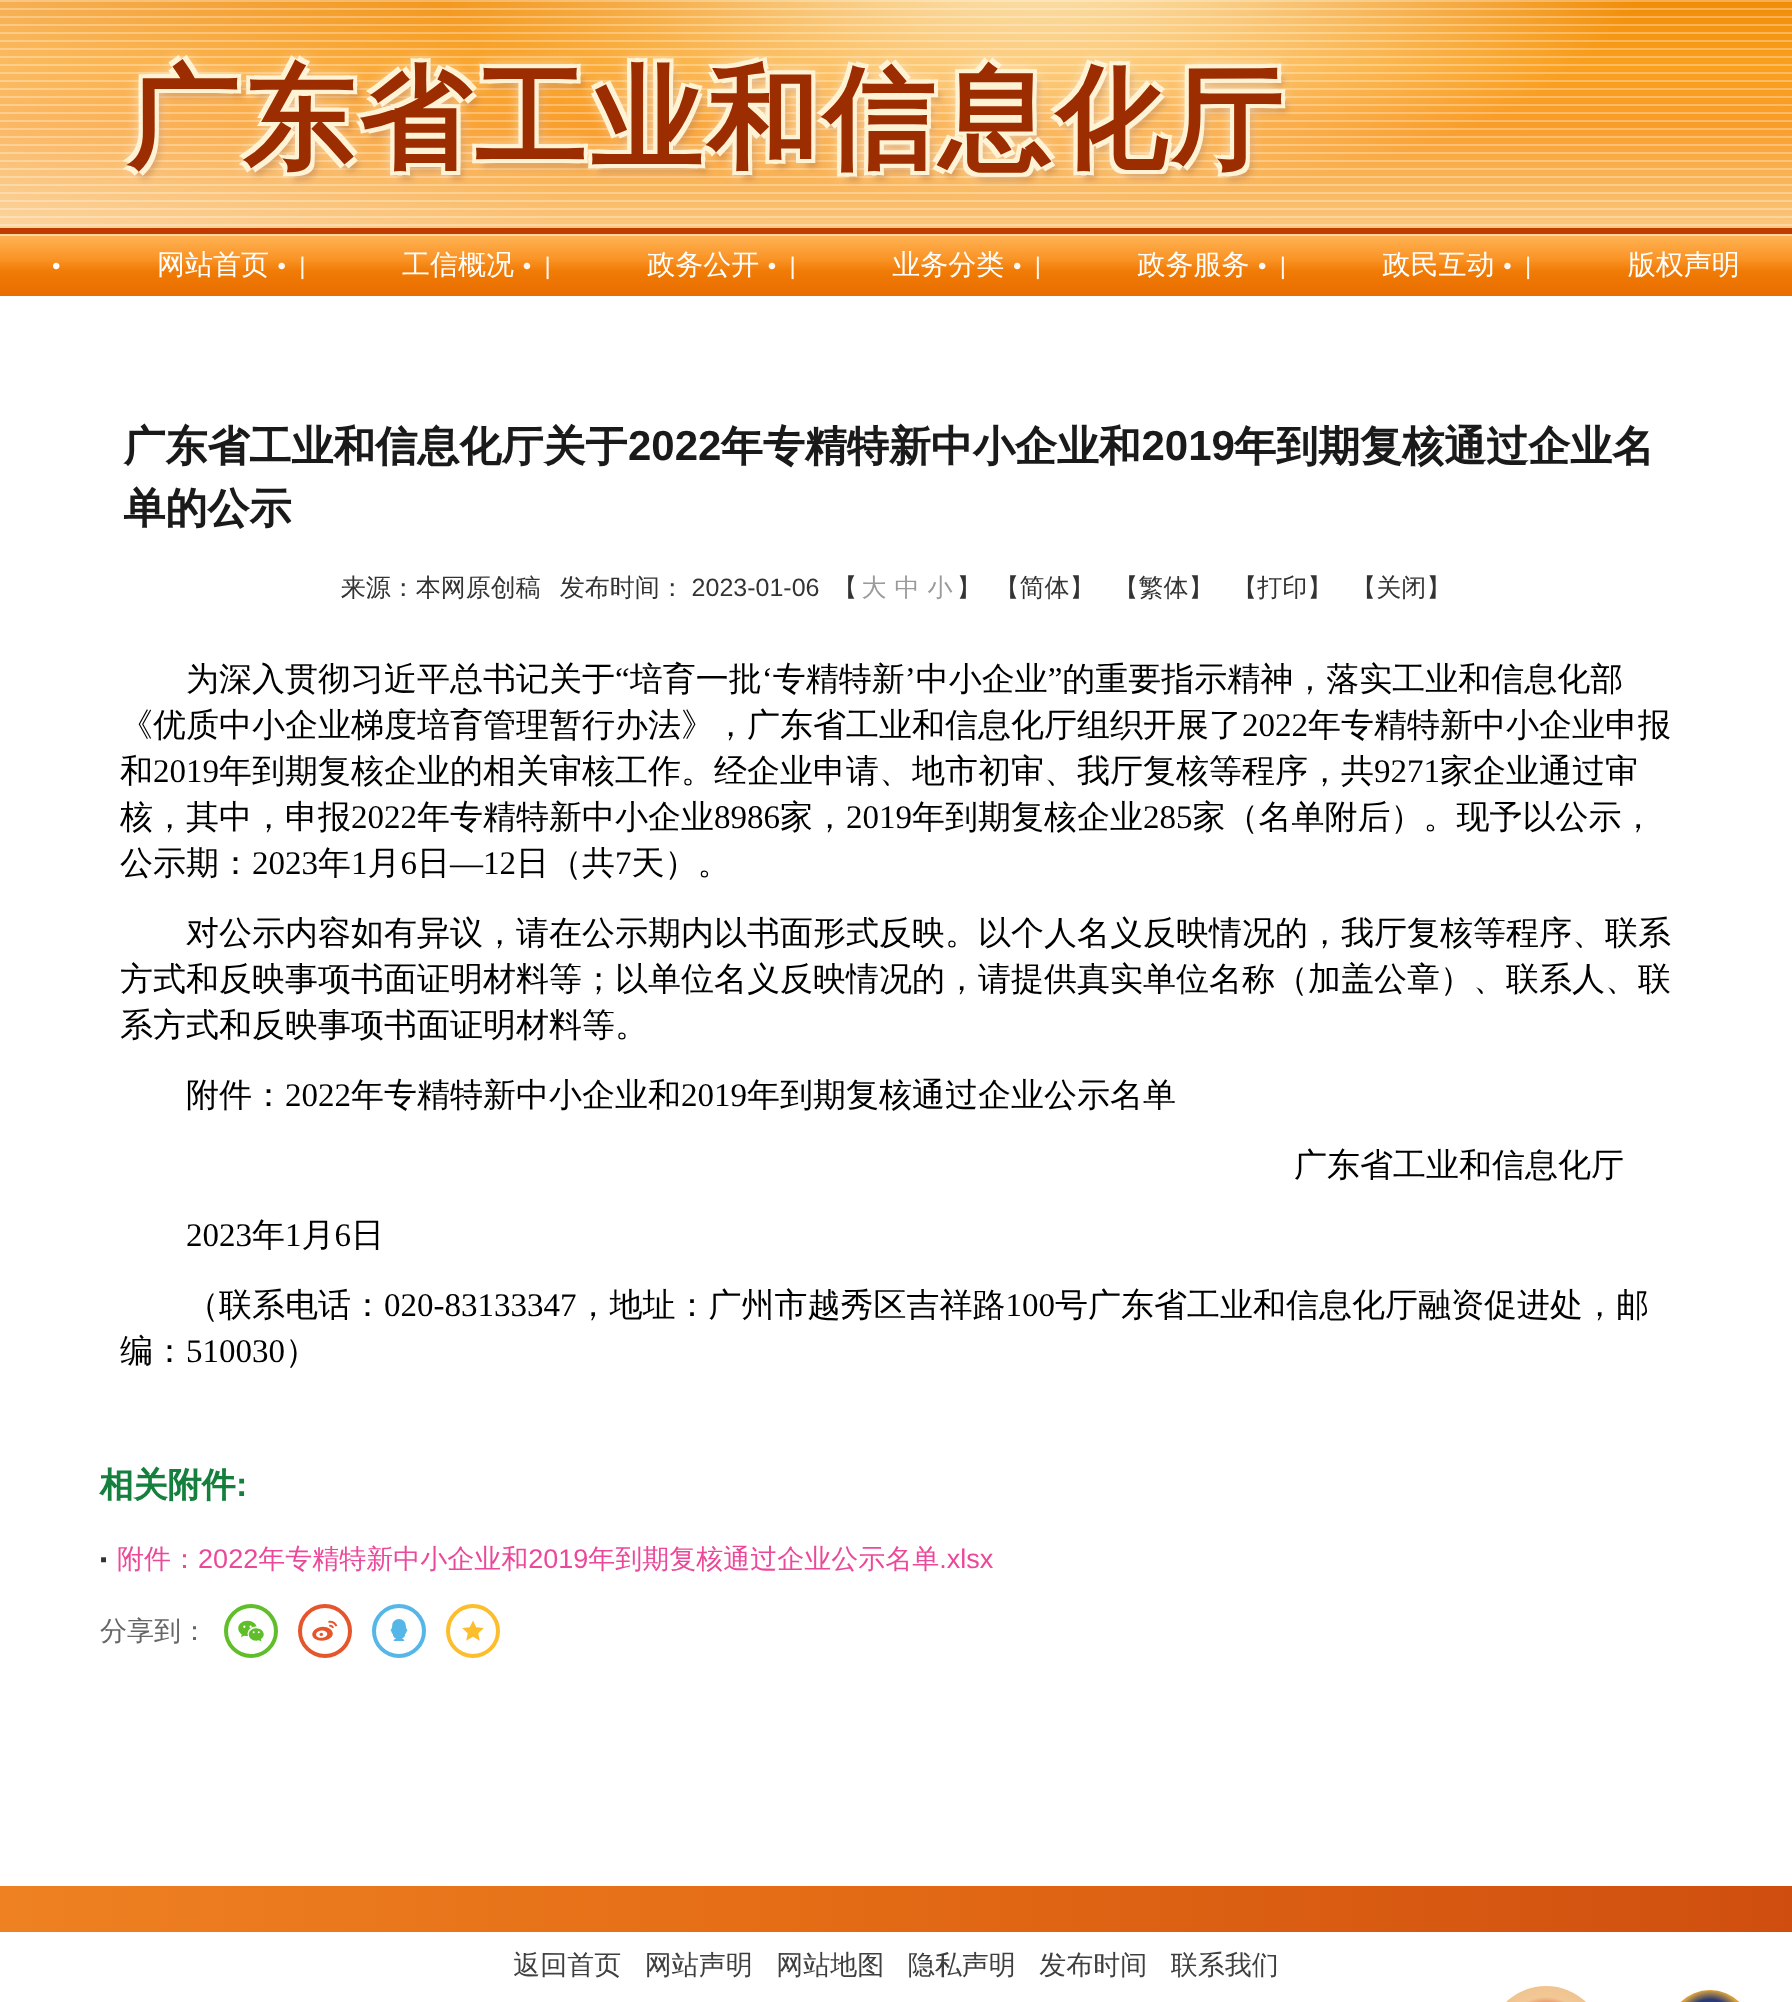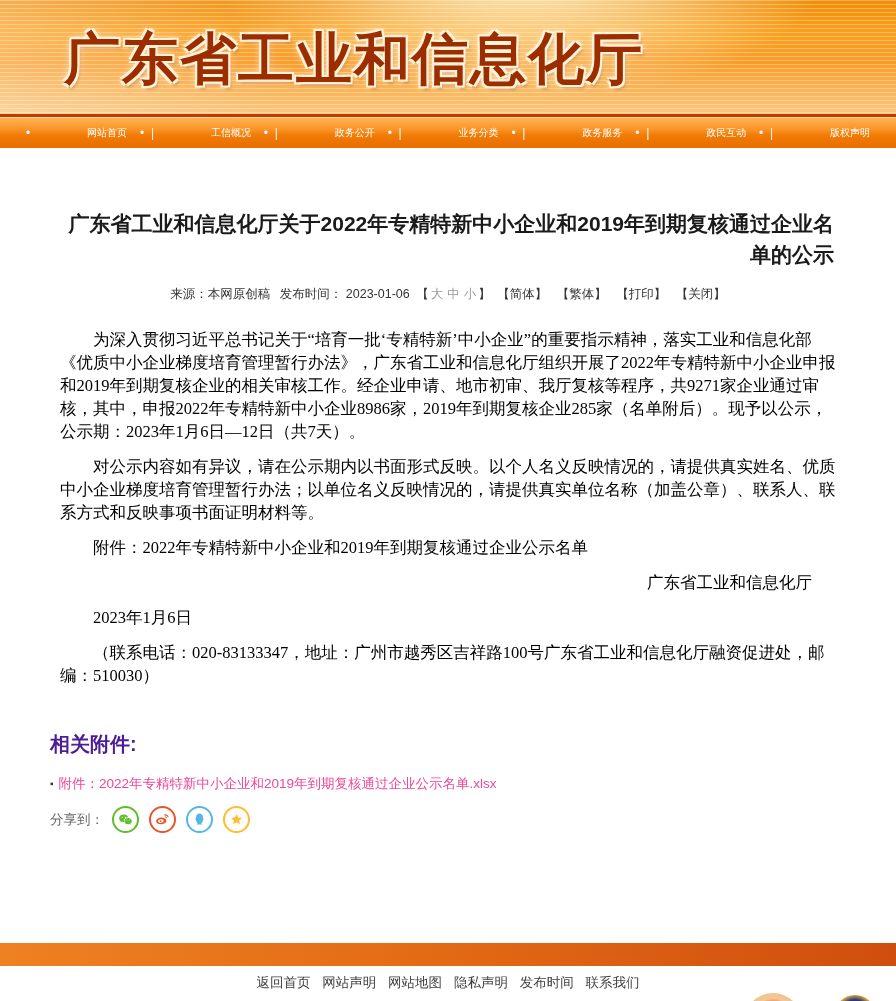--- a/index.html
+++ b/index.html
@@ -31,28 +31,28 @@
     text-shadow:-1px -1px 0 #fff6e0, 1px -1px 0 #fff6e0, -1px 1px 0 #fff6e0, 1px 1px 0 #fff6e0;
   }
 
   
   .nav {
     height:31px; display:flex; align-items:center; justify-content:space-between;
     padding:0 26px;
     background:linear-gradient(180deg, #ffb558 0%, #fa9426 40%, #f07b05 60%, #e96d00 100%);
     box-shadow:inset 0 1px 0 rgba(255,255,255,0.45);
   }
-  .nav a { color:#fff; font-size:10px; text-decoration:none; white-space:nowrap;margin-left:44px; }
+  .nav a { color:#fff; font-size:14px; text-decoration:none; white-space:nowrap;margin-left:44px; }
   .nav .nav-dotsep { color:#fff; font-size:12px; white-space:pre; opacity:0.95; }
   .nav .nav-lead { color:#fff; font-size:12px; }
 
   
   .content { height:795px; overflow:hidden; background:#fff; padding-top:60px; }
   .article-title {
-    width:772px; margin:0 auto; text-align:right;
+    width:772px; margin:0 auto; text-align:left;
     font-size:21px; line-height:31px; font-weight:bold; color:#1a1a1a;
   }
   .meta {
     margin-top:16px; text-align:center; font-size:12.5px; color:#333;
   }
   .meta span, .meta a { margin:0 3px;text-align:right; }
   .meta a { color:#333; text-decoration:none; }
   .meta a.size-link { color:#9a9a9a; margin:0 2px; }
   .meta .bracket { color:#333; margin:0; }
 
@@ -63,21 +63,21 @@
   }
   .body-text p { text-indent:2em; }
   .body-text p + p { margin-top:12px; }
   .attachment-line { text-indent:2em; margin-top:48px; }
   .signature { text-align:right; padding-right:24px; margin-top:84px; }
   .date-line { text-align:left; padding-right:78px; margin-top:13px; }
   .contact { text-indent:2em; margin-top:8px; }
 
   
   .related { width:796px; margin:44px auto 0; }
-  .related-heading { color:#4c1d95; font-size:20px; font-weight:bold; }
+  .related-heading { color:#15803d; font-size:17px; font-weight:bold; }
   .attach-item { margin-top:17px; font-size:13.5px; color:#4c4c4c; }
   .attach-item .sq { font-size:10px; color:#333; margin-right:5px; vertical-align:1px; }
   .attach-item a { color:#ec4899; text-decoration:none; }
 
   .share-row { margin-top:13px; display:flex; align-items:center; }
   .share-label { font-size:13.5px; color:#666; margin-right:8px; }
   .share-circle {
     width:27px; height:27px; border-radius:50%; border:2px solid;
     display:inline-flex; align-items:center; justify-content:center;
     margin-right:10px; cursor:pointer; background:#fff;
@@ -138,21 +138,21 @@
     <span>发布时间： 2023-01-06</span>
     <span class="bracket">【</span><a href="#" class="size-link">大</a><a href="#" class="size-link">中</a><a href="#" class="size-link">小</a><span class="bracket">】</span>
     <a href="#">【简体】</a>
     <a href="#">【繁体】</a>
     <a href="#">【打印】</a>
     <a href="#">【关闭】</a>
   </div>
 
   <div class="body-text">
     <p>为深入贯彻习近平总书记关于“培育一批‘专精特新’中小企业”的重要指示精神，落实工业和信息化部《优质中小企业梯度培育管理暂行办法》，广东省工业和信息化厅组织开展了2022年专精特新中小企业申报和2019年到期复核企业的相关审核工作。经企业申请、地市初审、我厅复核等程序，共9271家企业通过审核，其中，申报2022年专精特新中小企业8986家，2019年到期复核企业285家（名单附后）。现予以公示，公示期：2023年1月6日—12日（共7天）。</p>
-    <p>对公示内容如有异议，请在公示期内以书面形式反映。以个人名义反映情况的，请提供真实姓名、优质中小企业梯度培育管理暂行办法；以单位名义反映情况的，请提供真实单位名称（加盖公章）、联系人、联系方式和反映事项书面证明材料等。</p>
+    <p>对公示内容如有异议，请在公示期内以书面形式反映。以个人名义反映情况的，我厅复核等程序、联系方式和反映事项书面证明材料等；以单位名义反映情况的，请提供真实单位名称（加盖公章）、联系人、联系方式和反映事项书面证明材料等。</p>
     <p class="attachment-line">附件：2022年专精特新中小企业和2019年到期复核通过企业公示名单</p>
     <p class="signature">广东省工业和信息化厅</p>
     <p class="date-line">2023年1月6日</p>
     <p class="contact">（联系电话：020-83133347，地址：广州市越秀区吉祥路100号广东省工业和信息化厅融资促进处，邮编：510030）</p>
   </div>
 
   <div class="related">
     <div class="related-heading">相关附件:</div>
     <div class="attach-item">
       <span class="sq">▪</span><a href="#">附件：2022年专精特新中小企业和2019年到期复核通过企业公示名单.xlsx</a>

